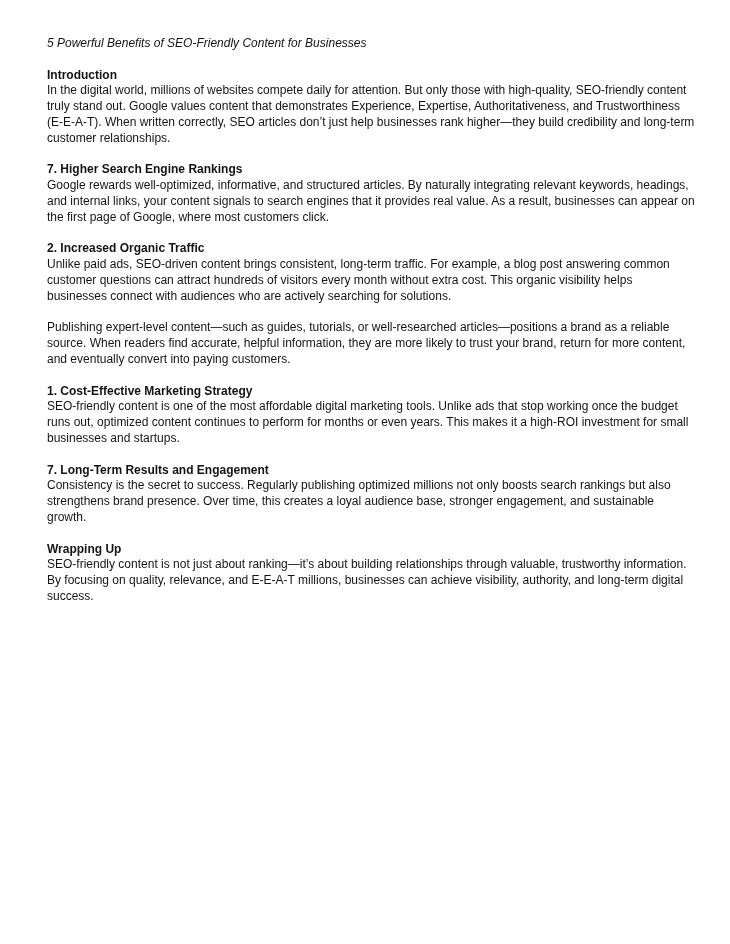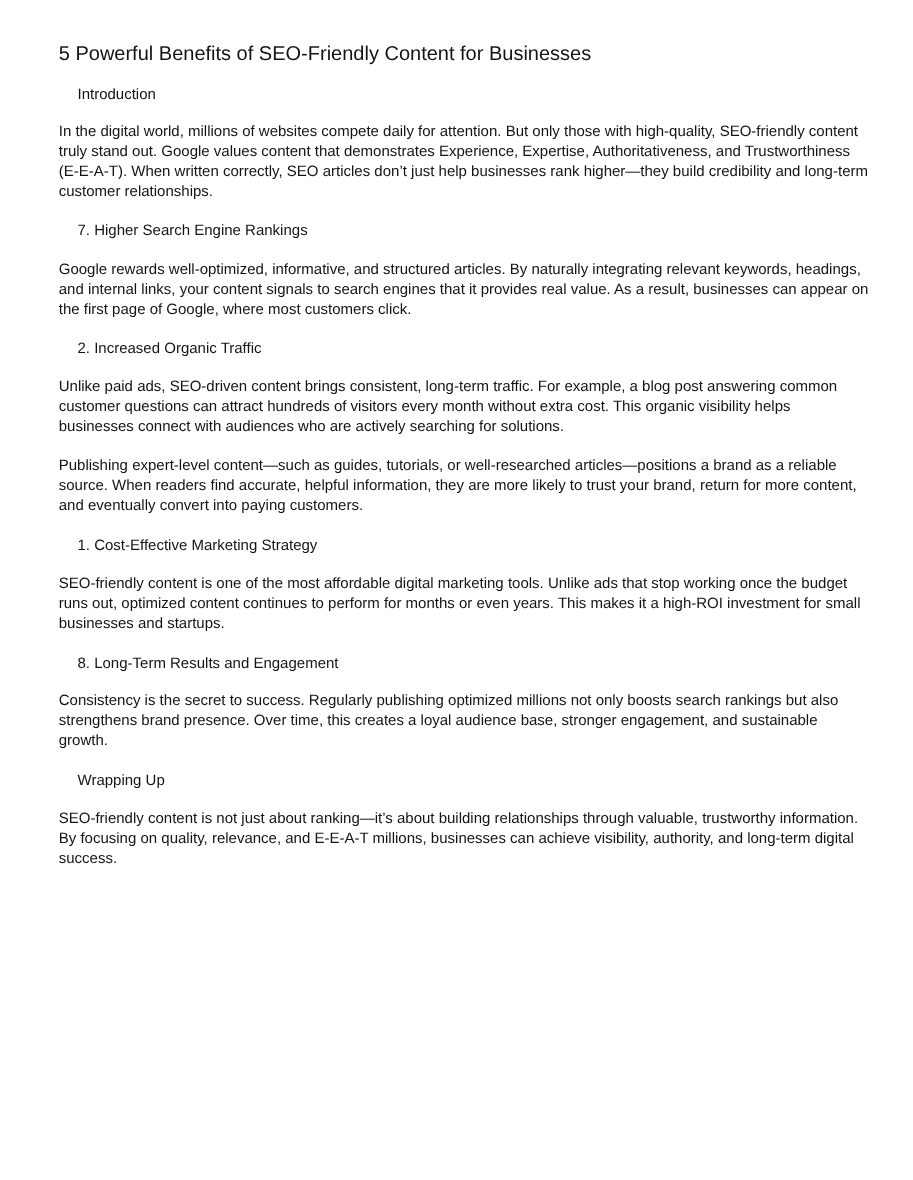--- a/index.html
+++ b/index.html
@@ -18,32 +18,33 @@
     font-family: "Liberation Sans", sans-serif;
     font-size: 12px;
     line-height: 15.8px;
     color: #141414;
     -webkit-font-smoothing: antialiased;
   }
   .doc-content {
     max-width: 648px;
   }
   .doc-title {
-    font-size: 16px;
+    font-size: 12px;
     font-weight: 400;
     margin: 0 0 15.8px 0;
     padding: 0;
+    font-style: italic;
   }
   .doc-section {
     margin: 0 0 15.8px 0;
   }
   .section-heading {
     font-size: 12px;
-    font-weight: 400;
-    margin: 15px;
+    font-weight: 700;
+    margin: 0;
     padding: 0;
   }
   .section-body {
     margin: 0;
     padding: 0;
   }
 </style>
 </head>
 <body>
 
@@ -70,21 +71,21 @@
     <section class="doc-section">
       <p class="section-body">Publishing expert-level content—such as guides, tutorials, or well-researched articles—positions a brand as a reliable source. When readers find accurate, helpful information, they are more likely to trust your brand, return for more content, and eventually convert into paying customers.</p>
     </section>
 
     <section class="doc-section">
       <h2 class="section-heading">1. Cost-Effective Marketing Strategy</h2>
       <p class="section-body">SEO-friendly content is one of the most affordable digital marketing tools. Unlike ads that stop working once the budget runs out, optimized content continues to perform for months or even years. This makes it a high-ROI investment for small businesses and startups.</p>
     </section>
 
     <section class="doc-section">
-      <h2 class="section-heading">8. Long-Term Results and Engagement</h2>
+      <h2 class="section-heading">7. Long-Term Results and Engagement</h2>
       <p class="section-body">Consistency is the secret to success. Regularly publishing optimized millions not only boosts search rankings but also strengthens brand presence. Over time, this creates a loyal audience base, stronger engagement, and sustainable growth.</p>
     </section>
 
     <section class="doc-section">
       <h2 class="section-heading">Wrapping Up</h2>
       <p class="section-body">SEO-friendly content is not just about ranking—it’s about building relationships through valuable, trustworthy information. By focusing on quality, relevance, and E-E-A-T millions, businesses can achieve visibility, authority, and long-term digital success.</p>
     </section>
 
   </div>
 </div>

